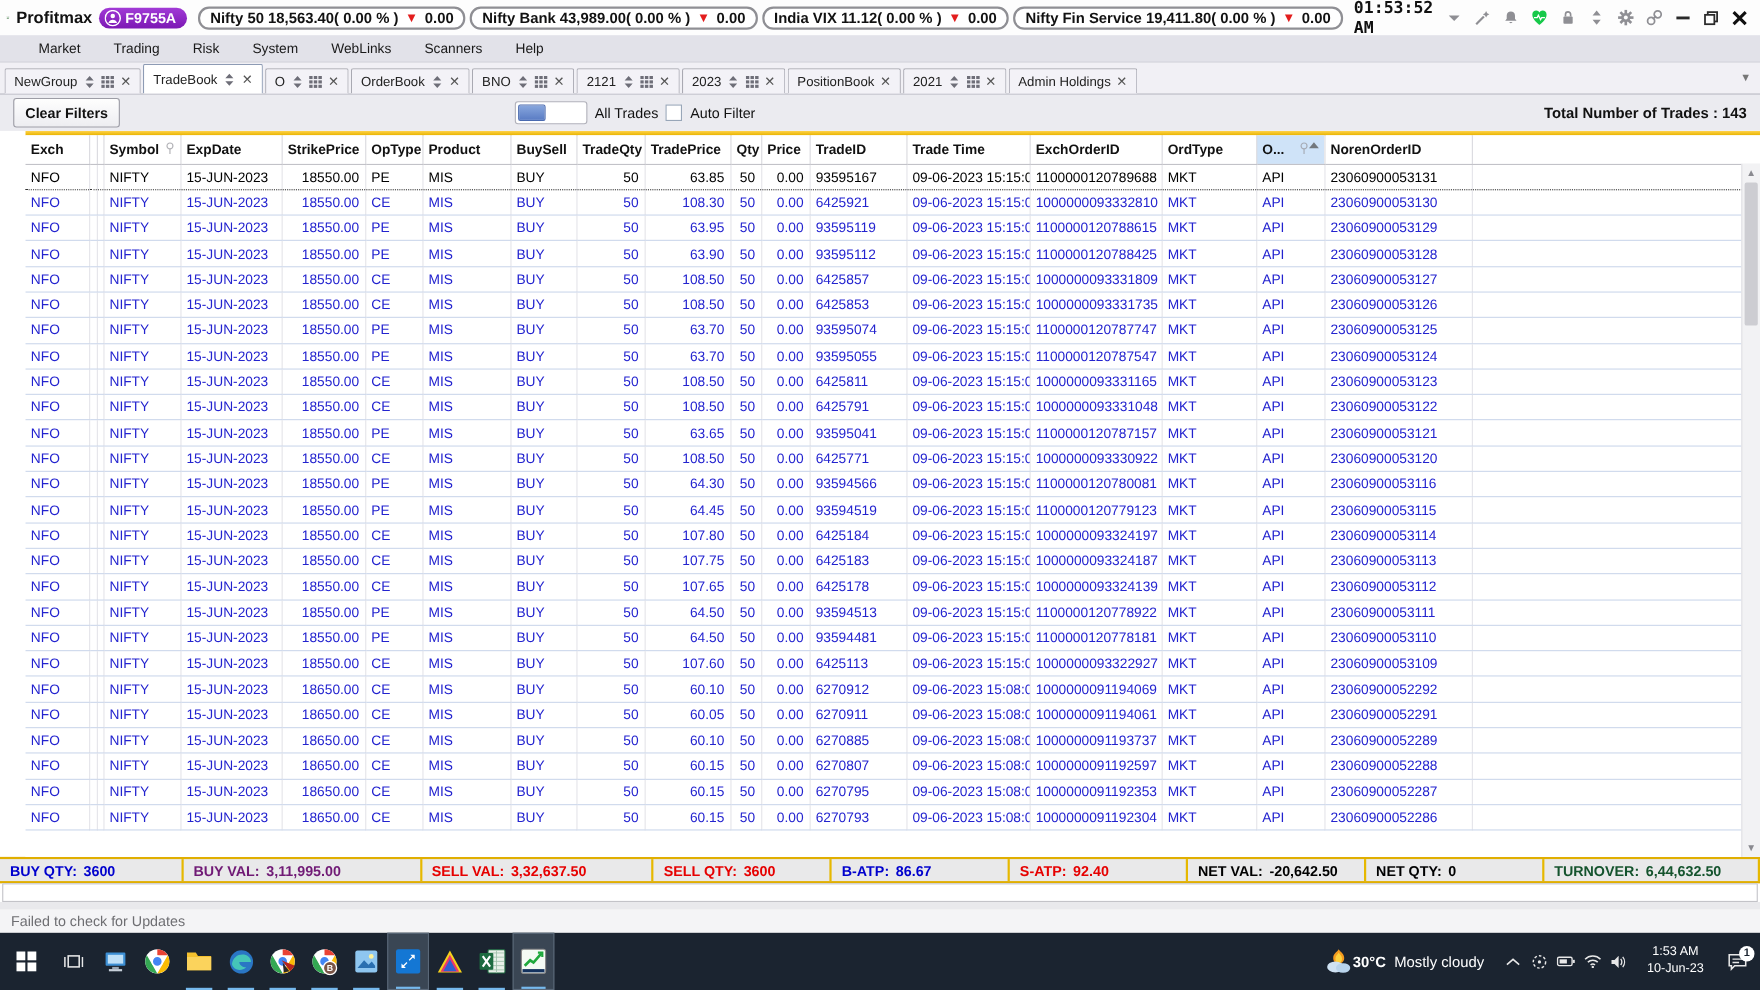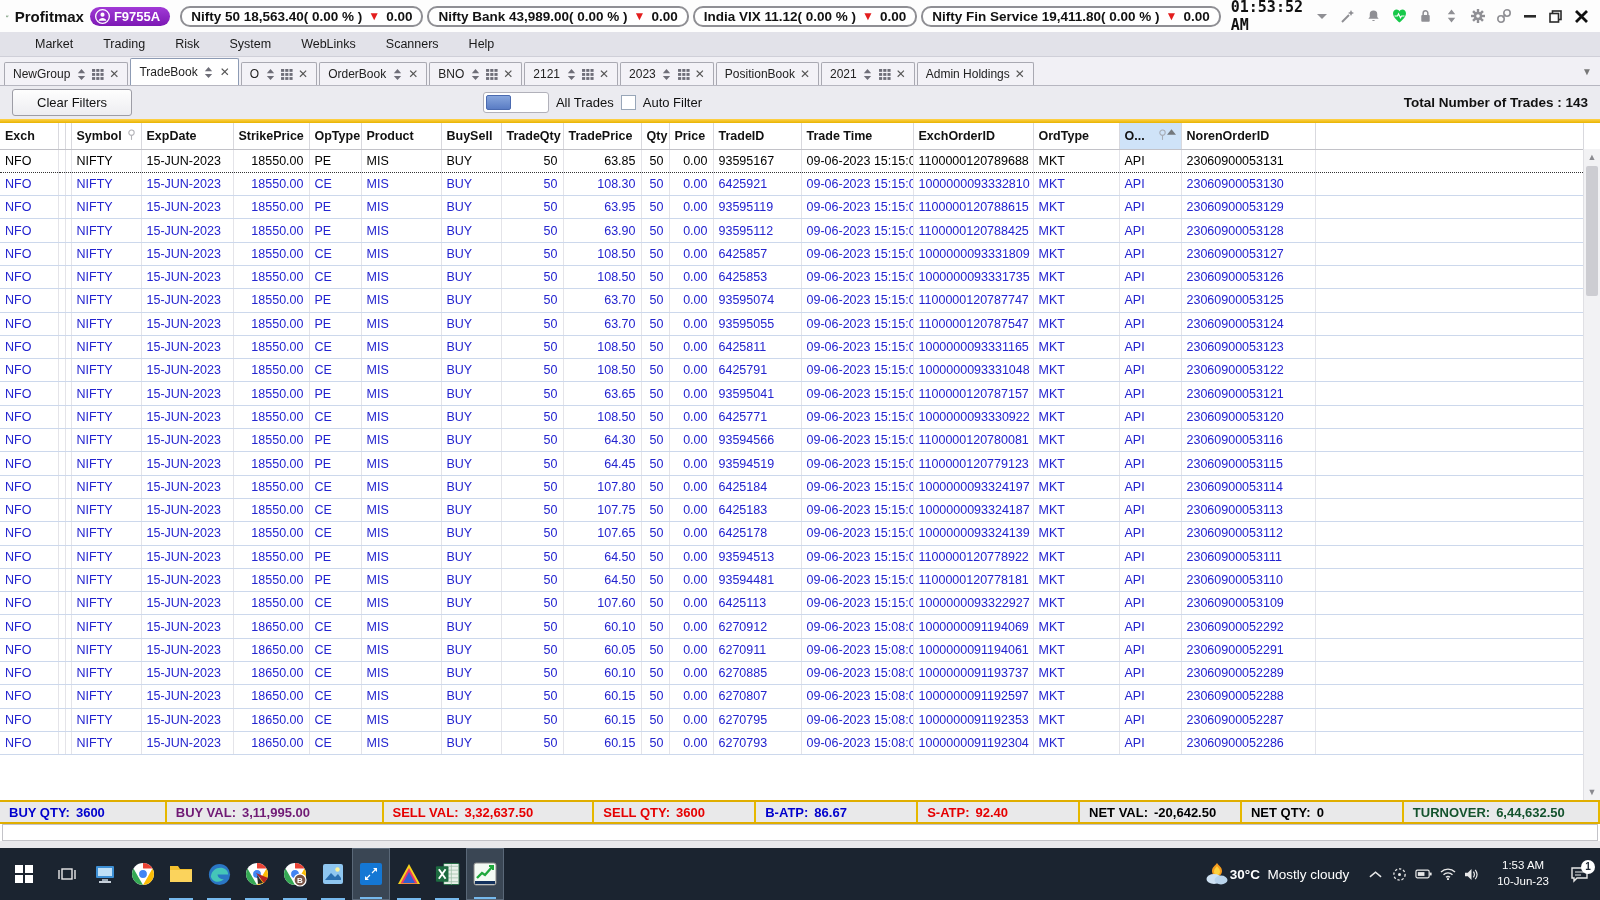--- a/index.html
+++ b/index.html
@@ -25,30 +25,30 @@
   
   .tabbar { height:29px; background:#f1f0f5; border-bottom:1px solid #b6b6c0; display:flex; align-items:flex-end; padding:2px 4px 0 4px; flex:0 0 auto; position:relative; }
   .tab { display:flex; align-items:center; gap:5px; border:1px solid #a9a9b2; border-bottom:none; background:#f3f2f7; height:23px; padding:0 8px; font-size:12px; color:#222; border-radius:2px 2px 0 0; margin-right:2px; white-space:nowrap; }
   .tab.active { background:#fff; height:27px; border-color:#8d9bb4; }
   .tab .ticn { display:inline-flex; width:12px; height:12px; align-items:center; justify-content:center; }
   .tab .tclose { color:#555; font-size:12px; line-height:1; }
   .tab-overflow { position:absolute; right:8px; top:9px; color:#777; font-size:10px; }
 
   
   .filterbar { height:33px; background:#ebebf0; display:flex; align-items:center; padding:0 12px; flex:0 0 auto; }
-  .clear-btn { border:1px solid #9d9da6; background:linear-gradient(#fefefe,#ededf1); border-radius:3px; padding:5px 24px; font-size:13px; color:#111; }
+  .clear-btn { border:1px solid #9d9da6; background:linear-gradient(#fefefe,#ededf1); border-radius:3px; padding:5px 10px; font-size:13px; color:#111;font-weight:bold; }
   .center-controls { display:flex; align-items:center; gap:7px; margin:0 auto; }
   .toggle { width:66px; height:21px; background:#fff; border:1px solid #b1b1ba; border-radius:3px; position:relative; }
   .toggle-knob { position:absolute; left:2px; top:2px; width:25px; height:15px; background:linear-gradient(#87a6dd,#5a7cc4); border:1px solid #4a6ab0; border-radius:2px; }
   .ctrl-label { font-size:13px; color:#111; }
   .checkbox { width:15px; height:15px; background:#fff; border:1px solid #98a6b8; }
   .total-trades { margin-left:auto; font-weight:700; font-size:13.5px; color:#111; }
 
   
-  .table-wrap { flex:1 1 auto; position:relative; overflow:hidden; background:#fff; }
+  .table-wrap { flex:1 1 auto; position:relative; overflow:hidden; background:#fff;margin-left:23px; }
   .gold-line { height:4px; background:linear-gradient(#ffd24a,#e8b400); }
   table { border-collapse:collapse; table-layout:fixed; width:1583px; }
   thead th { height:26px; background:#fff; border-right:1px solid #d9d9de; border-bottom:1px solid #c2c2c8; font-size:12.5px; font-weight:600; color:#111; text-align:left; padding:0 5px; white-space:nowrap; overflow:hidden; }
   thead th.col-symbol { font-weight:700; }
   thead th.sorted { background:#cfe3f8; font-weight:700; }
   th .hicn { float:right; opacity:.75; }
   tbody td { height:23.3px; border-right:1px solid #e4e4e9; border-bottom:1px solid #ccd8ec; font-size:12.5px; color:#2323cf; padding:0 5px; white-space:nowrap; overflow:hidden; background:#fff; }
   tbody tr.selected td { color:#000; border-top:1px dotted #333; border-bottom:1px dotted #333; }
   td.num { text-align:right; }
   .vscroll { position:absolute; top:30px; right:0; width:17px; bottom:0; background:#f2f2f4; border-left:1px solid #e0e0e4; }
@@ -1085,20 +1085,23 @@
         <span>0</span>
       </div>
       <div class="sum-seg" style="width: 200px; color: #14532d;">
         <span>TURNOVER:</span>
         <span>6,44,632.50</span>
       </div>
     </div>
 
   <div class="logs-content"></div>
   <div class="status-gap"></div>
+  <div class="statusbar">
+    <span>Failed to check for Updates</span>
+  </div>
 
   <div class="taskbar">
     <div class="start-btn">
       <span class="win-logo">
           <span></span>
           <span></span>
           <span></span>
           <span></span>
         </span>
     </div>

